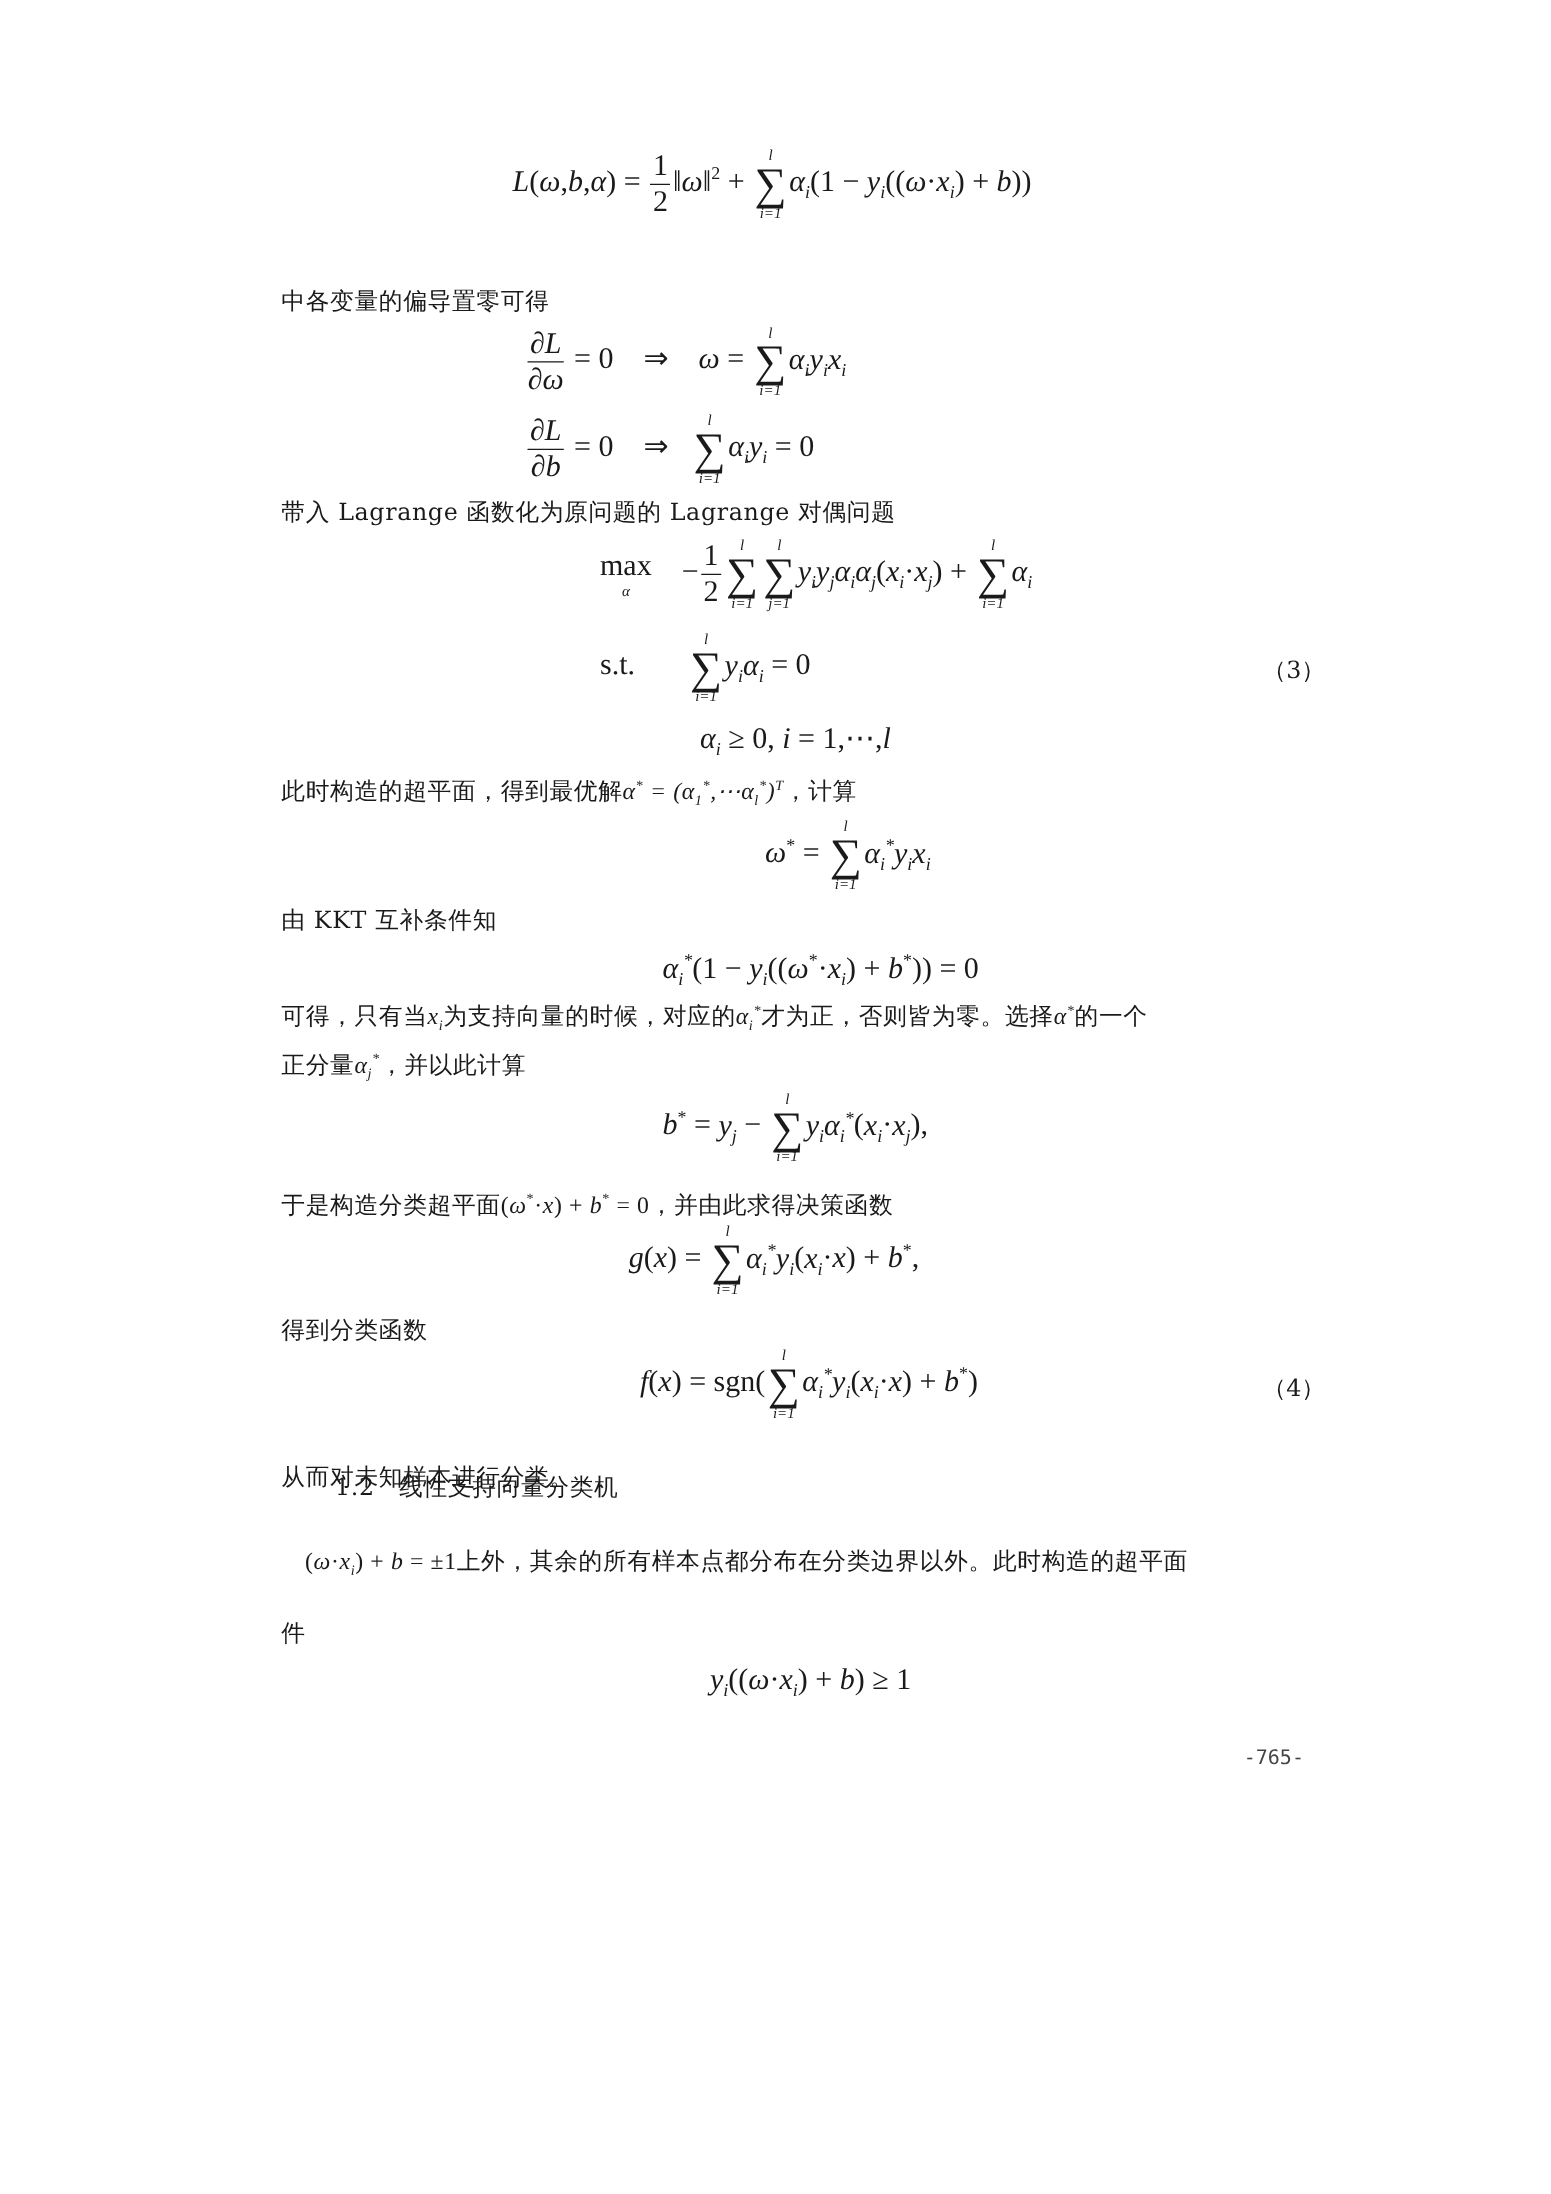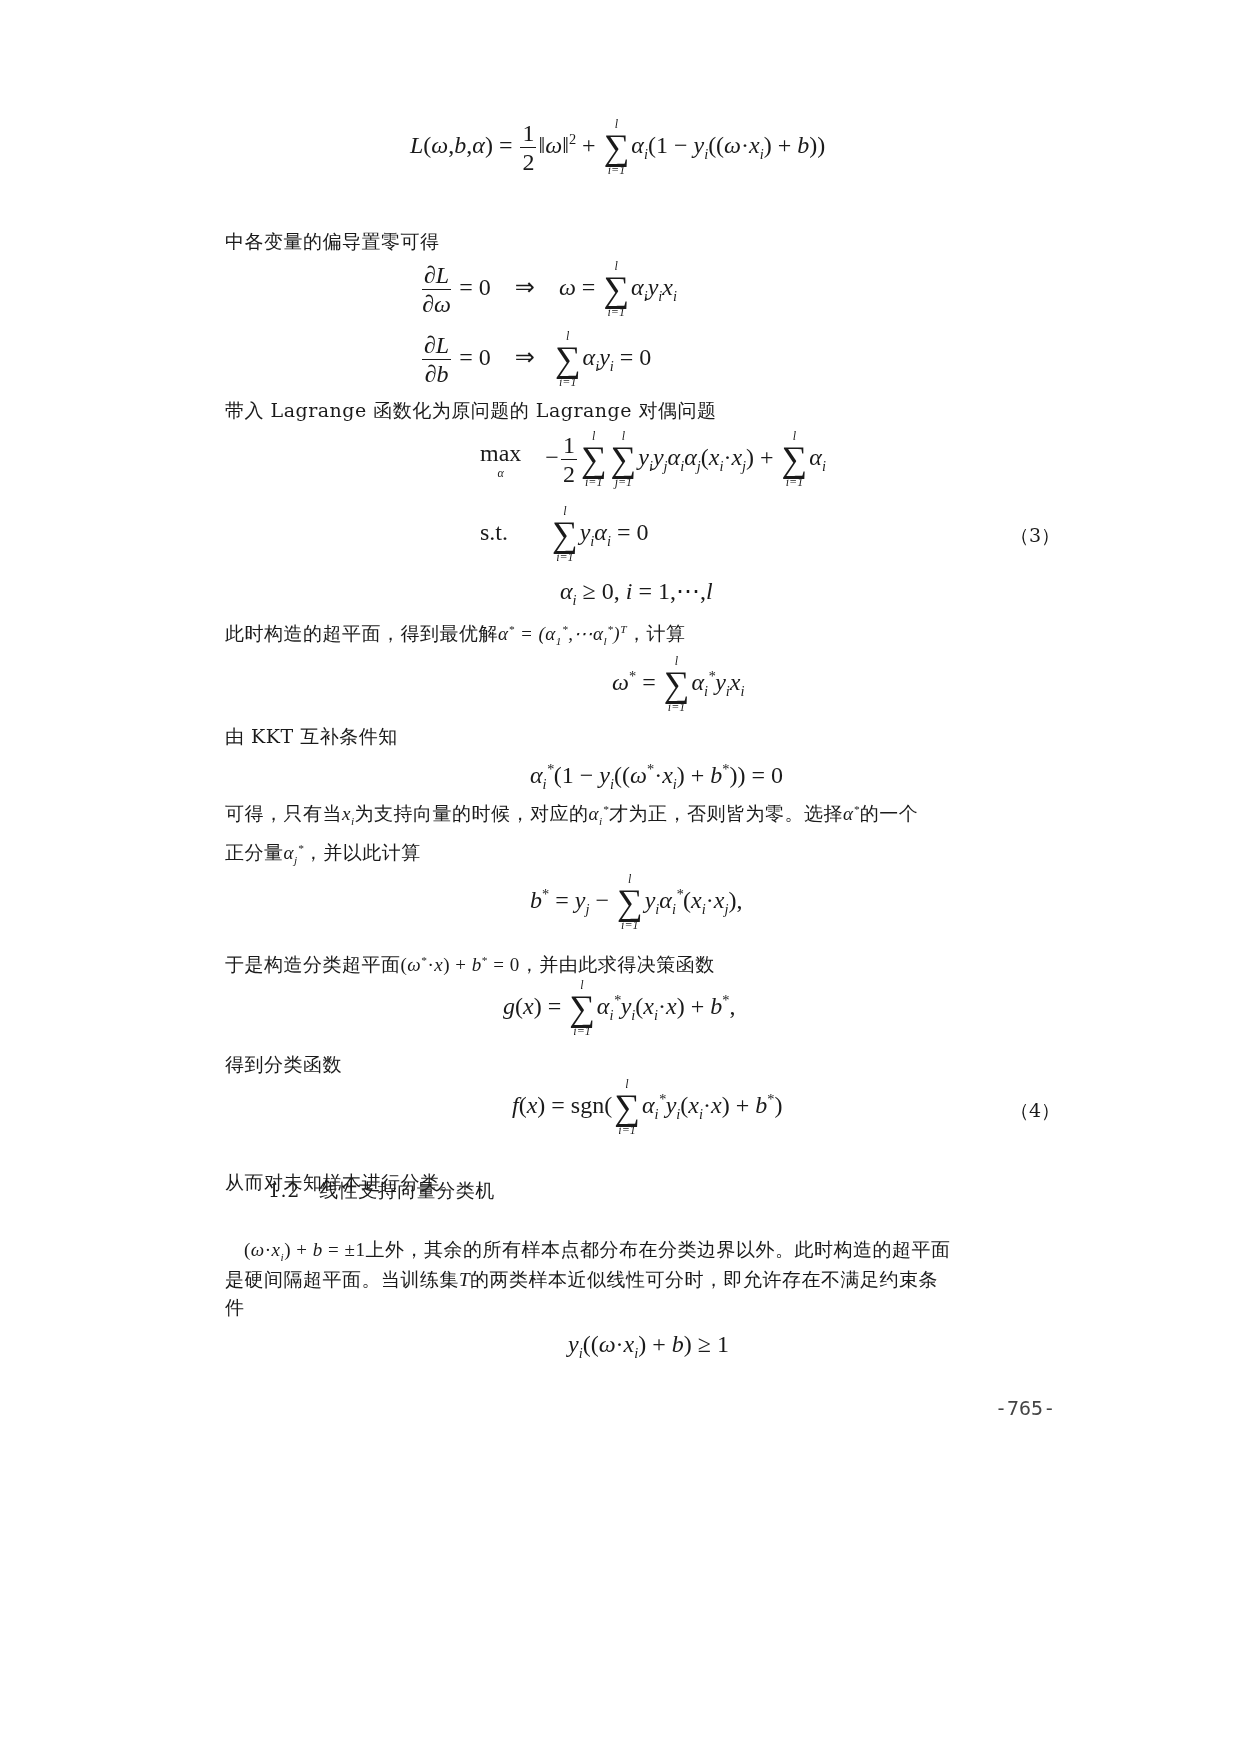--- a/index.html
+++ b/index.html
@@ -12,21 +12,21 @@
   .it { font-style: italic; }
   sub, sup { font-size: 60%; }
   .sumop { display: inline-block; position: relative; text-align: center; vertical-align: middle; margin: 0 2px; }
   .sumop .sym { font-size: 36px; line-height: 34px; display: block; }
   .sumop .up { font-size: 12px; font-style: italic; display: block; line-height: 12px; }
   .sumop .lo { font-size: 12px; font-style: italic; display: block; line-height: 12px; }
   .frac { display: inline-block; vertical-align: middle; text-align: center; margin: 0 2px; }
   .frac .num { display: block; border-bottom: 1.5px solid #1a1a1a; padding: 0 2px; line-height: 28px; }
   .frac .den { display: block; line-height: 28px; }
   .eqnum { position: absolute; left: 1010px; font-size: 19px; font-family: "DejaVu Serif", serif; }
-  .pagenum { position: absolute; left: 995px; top: 1396px; font-size: 20px; color: #444; font-family: "DejaVu Sans Mono", monospace; }
+  .pagenum { position: absolute; left: 995px; top: 1396px; font-size: 16px; color: #444; font-family: "DejaVu Sans Mono", monospace; }
 </style>
 </head>
 <body>
 
 <div class="page">
 
   <div class="eq" style="left:410px; top:118px;">
     <span class="it">L</span>(<span class="it">ω</span>,<span class="it">b</span>,<span class="it">α</span>) =
     <span class="frac"><span class="num">1</span><span class="den">2</span></span>‖<span class="it">ω</span>‖<sup>2</sup> +
     <span class="sumop"><span class="up">l</span><span class="sym">∑</span><span class="lo">i=1</span></span><span class="it">α<sub>i</sub></span>(1 − <span class="it">y<sub>i</sub></span>((<span class="it">ω</span>·<span class="it">x<sub>i</sub></span>) + <span class="it">b</span>))
@@ -100,23 +100,20 @@
     <span class="it">f</span>(<span class="it">x</span>) = <span>sgn</span>(<span class="sumop"><span class="up">l</span><span class="sym">∑</span><span class="lo">i=1</span></span><span class="it">α<sub>i</sub><sup>*</sup>y<sub>i</sub></span>(<span class="it">x<sub>i</sub></span>·<span class="it">x</span>) + <span class="it">b</span><sup>*</sup>)
   </div>
   <div class="eqnum" style="top:1098px;">（4）</div>
 
   <div class="txt" style="top:1150px;margin-top:20px;">从而对未知样本进行分类。</div>
   <div class="txt" style="top:1178px; left:268px;">1.2　线性支持向量分类机</div>
 
   <div class="txt" style="top:1237px;margin-left:19px;">
     <span class="math">(<span class="it">ω</span>·<span class="it">x<sub>i</sub></span>) + <span class="it">b</span> = ±1</span><span>上外，其余的所有样本点都分布在分类边界以外。此时构造的超平面</span>
   </div>
-  <div class="txt" style="top:1267px;">
-    <span>是硬间隔超平面。当训练集</span><span class="math it">T</span><span>的两类样本近似线性可分时，即允许存在不满足约束条</span>
-  </div>
   <div class="txt" style="top:1295px;">件</div>
 
   <div class="eq" style="left:568px; top:1330px;">
     <span class="it">y<sub>i</sub></span>((<span class="it">ω</span>·<span class="it">x<sub>i</sub></span>) + <span class="it">b</span>) ≥ 1
   </div>
 
   <div class="pagenum">-765-</div>
 </div>
 
 </body></html>

